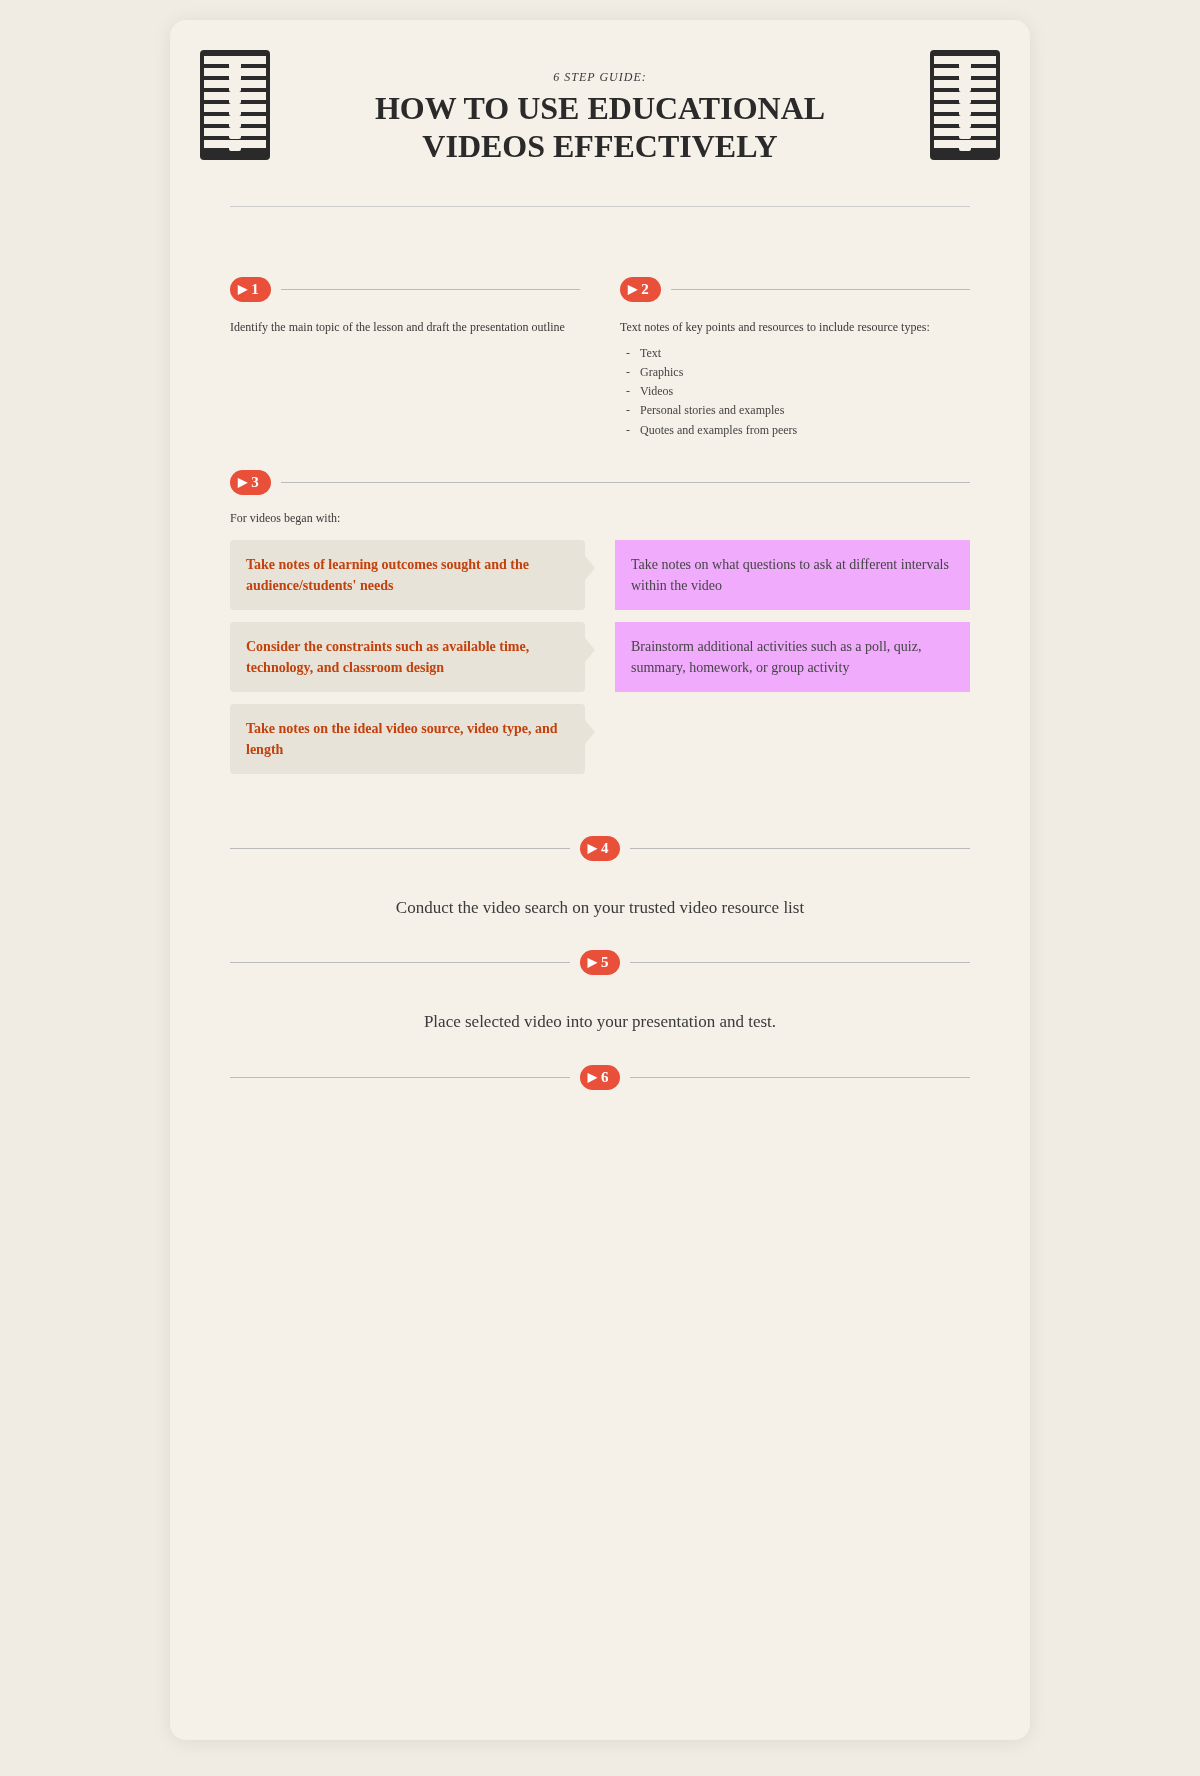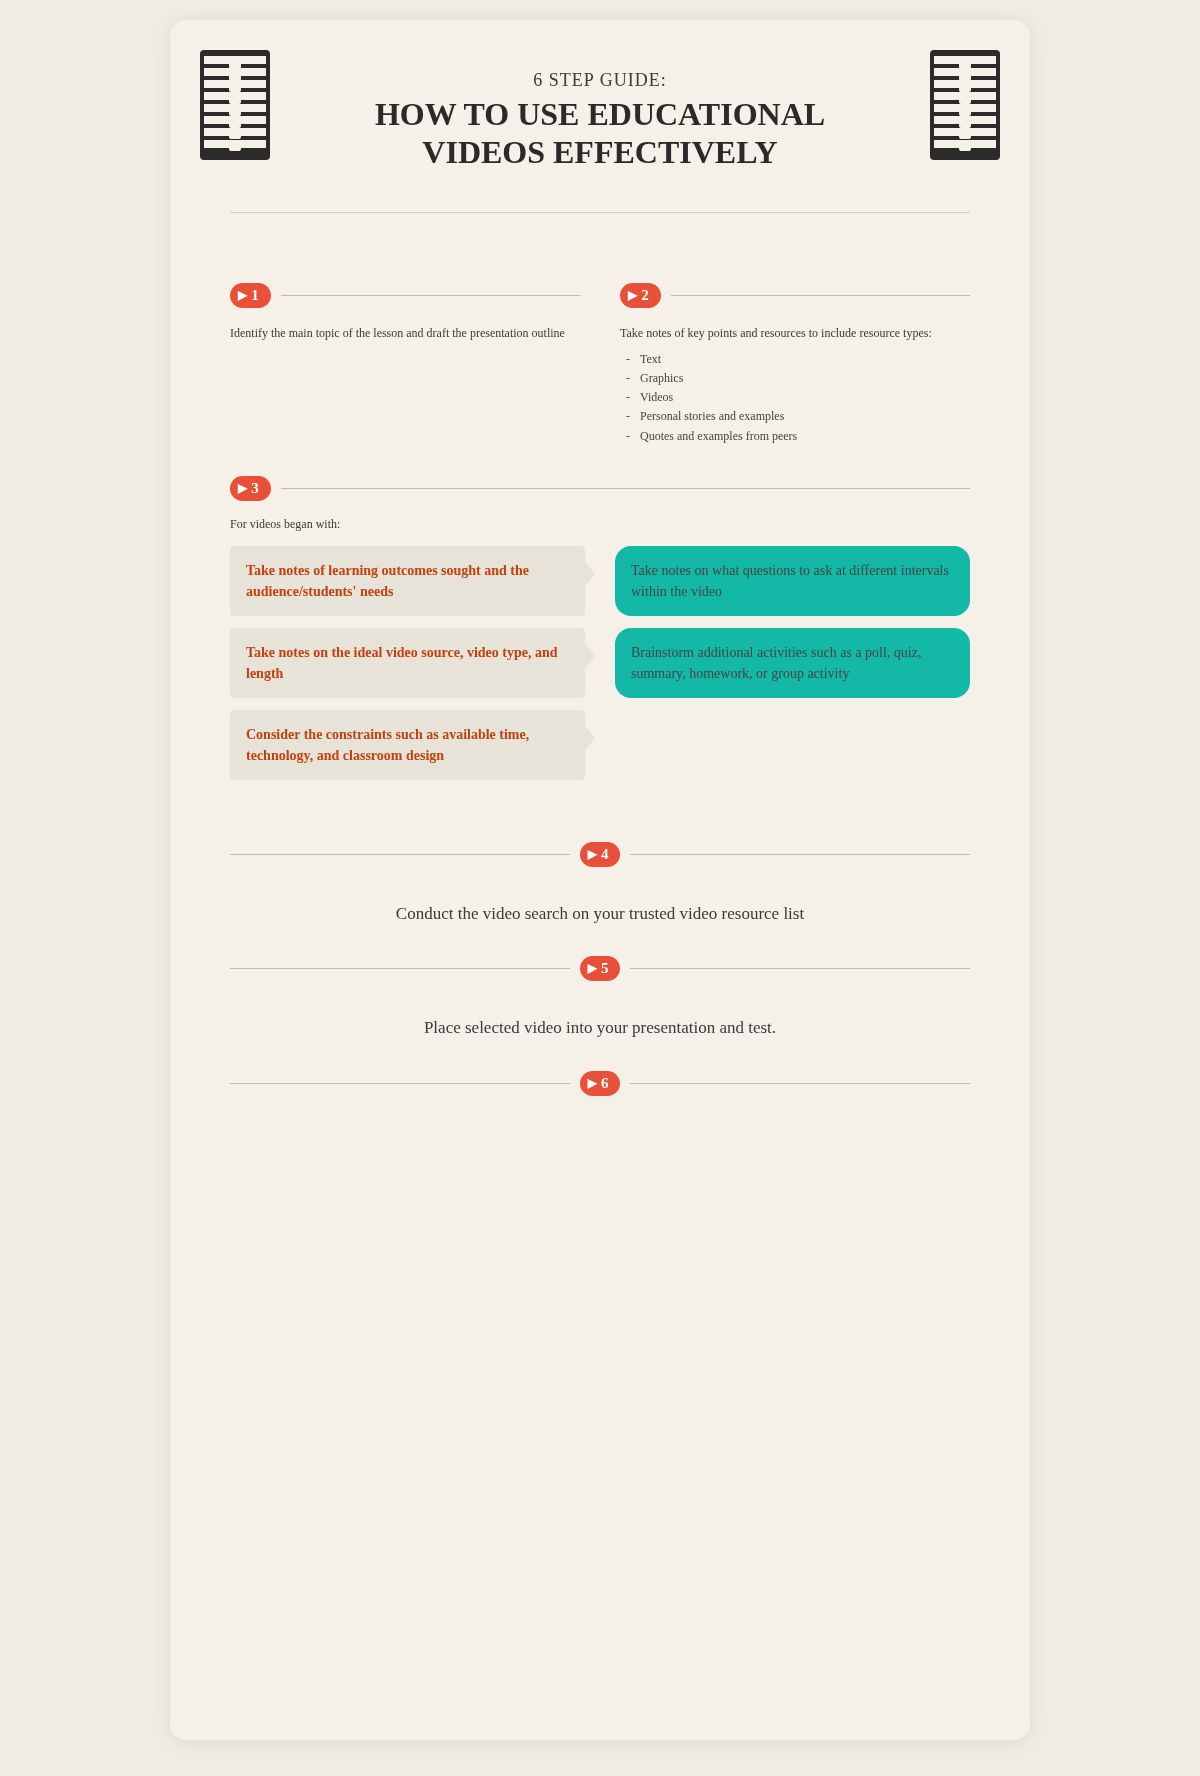--- a/index.html
+++ b/index.html
@@ -61,24 +61,25 @@
       background: #f5f0e8;
       border-radius: 2px;
     }
 
     
     .header {
       text-align: center;
       padding: 10px 80px 20px;
     }
     .header .subtitle {
-      font-size: 18px;
+      font-size: 12px;
       color: #3a3a3a;
       font-weight: normal;
       letter-spacing: 1px;
+      font-style: italic;
     }
     .header .title {
       font-size: 32px;
       font-weight: 900;
       color: #2a2a2a;
       text-transform: uppercase;
       line-height: 1.2;
       margin-top: 4px;
     }
 
@@ -127,22 +128,22 @@
     }
 
     .step-text {
       font-size: 12px;
       color: #3a3a3a;
       line-height: 1.5;
     }
 
     
     .note-card {
-      background: #14b8a6;
-      border-radius: 16px;
+      background: #f0abfc;
+      border-radius: 0;
       padding: 14px 16px;
       font-size: 14px;
       color: #444;
       line-height: 1.5;
       position: relative;
       margin-bottom: 12px;
     }
 
     
     .bullet-list {
@@ -286,21 +287,21 @@
     </div>
 
     <div class="col">
       <div class="step-header">
         <div class="step-badge">
           <span class="play-icon">▶</span>
           <span>2</span>
         </div>
         <div class="step-line"></div>
       </div>
-      <div class="step-text">Take notes of key points and resources to include resource types:</div>
+      <div class="step-text">Text notes of key points and resources to include resource types:</div>
       <ul class="bullet-list">
         <li>Text</li>
         <li>Graphics</li>
         <li>Videos</li>
         <li>Personal stories and examples</li>
         <li>Quotes and examples from peers</li>
       </ul>
     </div>
   </div>
 
@@ -315,24 +316,24 @@
 
     <div class="step3-intro">For videos began with:</div>
 
     <div class="step3-content">
 
       <div class="step3-left">
         <div class="note-card-left">
           <span>Take notes of learning outcomes sought and the audience/students' needs</span>
         </div>
         <div class="note-card-left">
+          <span>Consider the constraints such as available time, technology, and classroom design</span>
+        </div>
+        <div class="note-card-left">
           <span>Take notes on the ideal video source, video type, and length</span>
-        </div>
-        <div class="note-card-left">
-          <span>Consider the constraints such as available time, technology, and classroom design</span>
         </div>
       </div>
 
       <div class="step3-right">
         <div class="note-card">
           <span>Take notes on what questions to ask at different intervals within the video</span>
         </div>
         <div class="note-card">
           <span>Brainstorm additional activities such as a poll, quiz, summary, homework, or group activity</span>
         </div>

